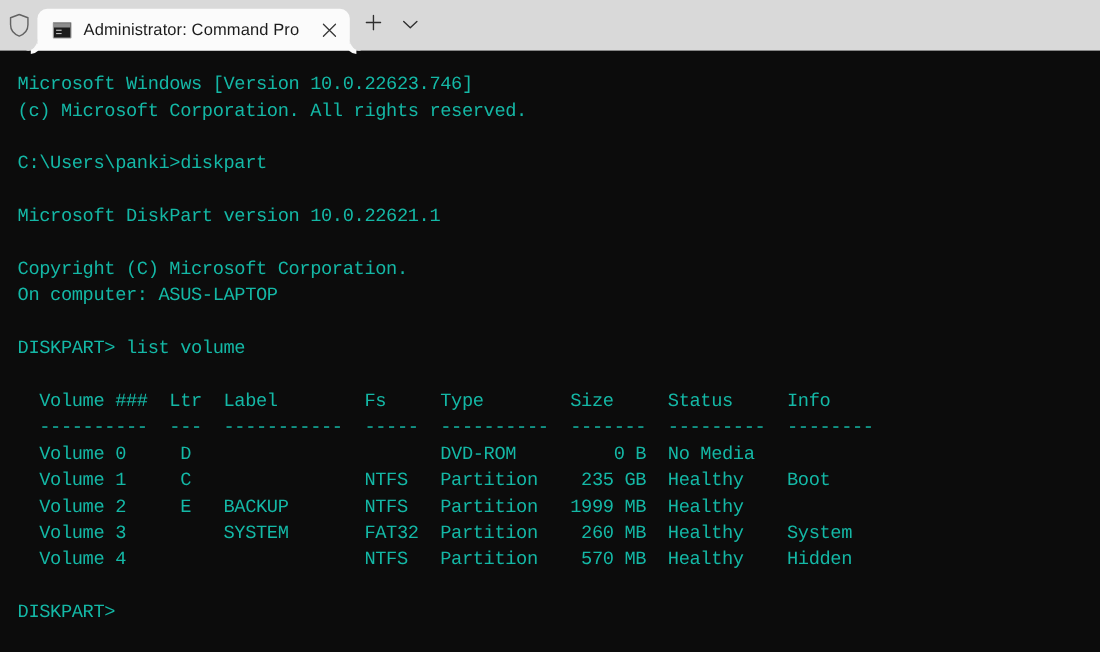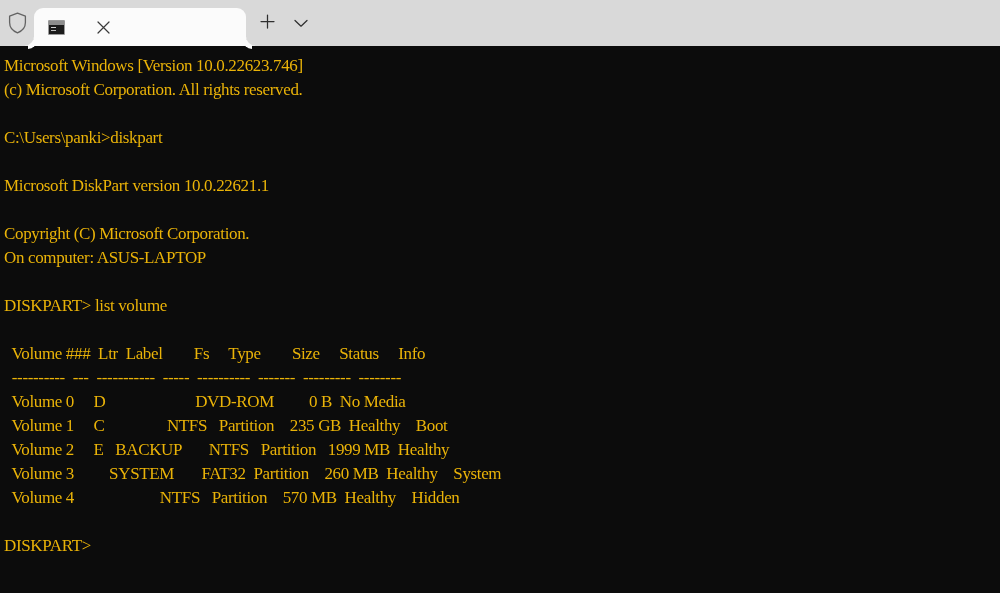--- a/index.html
+++ b/index.html
@@ -152,25 +152,25 @@
 
   
   .terminal {
     flex: 1 1 auto;
     background: #0c0c0c;
     padding: 8px 0 0 4px;
     overflow: hidden;
     box-sizing: border-box;
   }
   .term-text {
-    margin: 0;
-    font-family: Liberation Serif, serif;
+    margin: 12px;
+    font-family: Liberation Mono, monospace;
     font-size: 17px;
     line-height: 24px;
-    color: #eab308;
+    color: #14b8a6;
     white-space: pre;
     letter-spacing: -0.35px;
   }
 </style>
 </head>
 <body>
 
 <div class="window">
 
   <div class="titlebar">
@@ -180,20 +180,21 @@
         <svg width="19" height="22" viewBox="0 0 19 22" fill="none" xmlns="http://www.w3.org/2000/svg">
           <path d="M9.5 1.2 L17.4 4.1 V10.6 C17.4 15.4 14.0 19.2 9.5 20.8 C5.0 19.2 1.6 15.4 1.6 10.6 V4.1 Z" stroke="#636363" stroke-width="1.3" fill="none" stroke-linejoin="round"></path>
         </svg>
       </span>
     </div>
 
     <div class="tabstrip">
       <div class="tab">
         <span class="tab-shadow-l"></span>
         <span class="tab-icon"></span>
+        <span class="tab-title">Administrator: Command Pro</span>
         <span class="tab-close">
           <svg width="13" height="13" viewBox="0 0 13 13" xmlns="http://www.w3.org/2000/svg">
             <path d="M1 1 L12 12 M12 1 L1 12" stroke="#3a3a3a" stroke-width="1.2" stroke-linecap="round"></path>
           </svg>
         </span>
         <span class="tab-shadow-r"></span>
       </div>
     </div>
 
     <div class="titlebar-actions">

